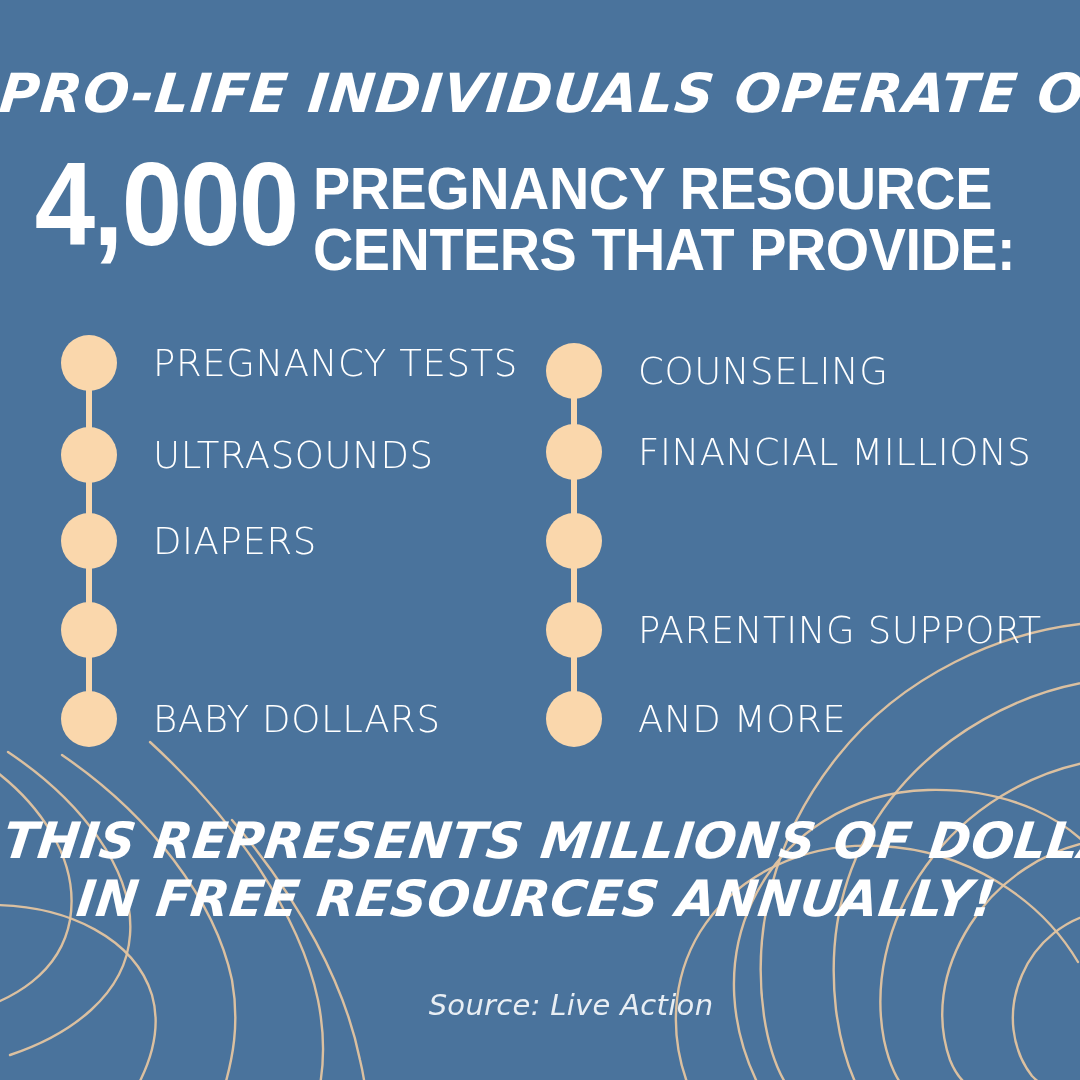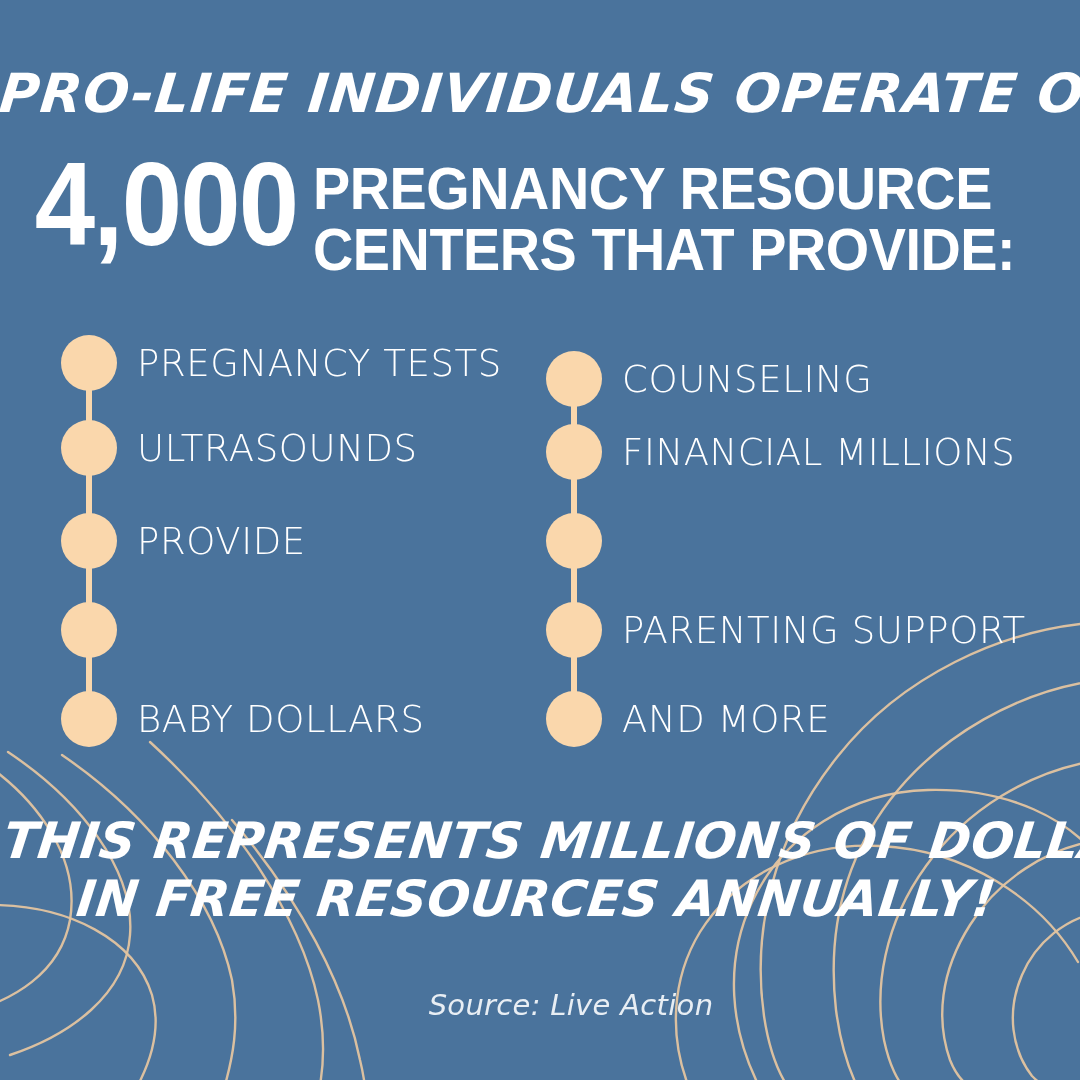--- a/index.html
+++ b/index.html
@@ -132,21 +132,21 @@
     position: relative;
     z-index: 2;
   }
   .item-label {
     color: #ffffff;
     font-family: "DejaVu Sans", sans-serif;
     font-weight: 300;
     font-size: 37px;
     letter-spacing: 0.6px;
     white-space: nowrap;
-    margin-left: 20px;
+    margin-left: 36px;
     text-align: center;
   }
 
   
   .tagline {
     position: absolute;
     top: 812px;
     left: 0;
     width: 1080px;
     text-align: center;
@@ -214,41 +214,41 @@
 
   <div class="lists">
 
     <div class="col col-left">
       <div class="spine"></div>
 
       <div class="item" style="top:0px">
         <span class="dot"></span>
         <span class="item-label">PREGNANCY TESTS</span>
       </div>
-      <div class="item" style="top:85px">
+      <div class="item" style="top:92px">
         <span class="dot"></span>
         <span class="item-label">ULTRASOUNDS</span>
       </div>
       <div class="item" style="top:178px">
         <span class="dot"></span>
-        <span class="item-label">PROVIDE</span>
+        <span class="item-label">DIAPERS</span>
       </div>
       <div class="item" style="top:267px">
         <span class="dot"></span>
       </div>
       <div class="item" style="top:356px">
         <span class="dot"></span>
         <span class="item-label">BABY DOLLARS</span>
       </div>
     </div>
 
     <div class="col col-right">
       <div class="spine"></div>
 
-      <div class="item" style="top:16px">
+      <div class="item" style="top:8px">
         <span class="dot"></span>
         <span class="item-label">COUNSELING</span>
       </div>
       <div class="item" style="top:89px">
         <span class="dot"></span>
         <span class="item-label">FINANCIAL MILLIONS</span>
       </div>
       <div class="item" style="top:178px">
         <span class="dot"></span>
       </div>

